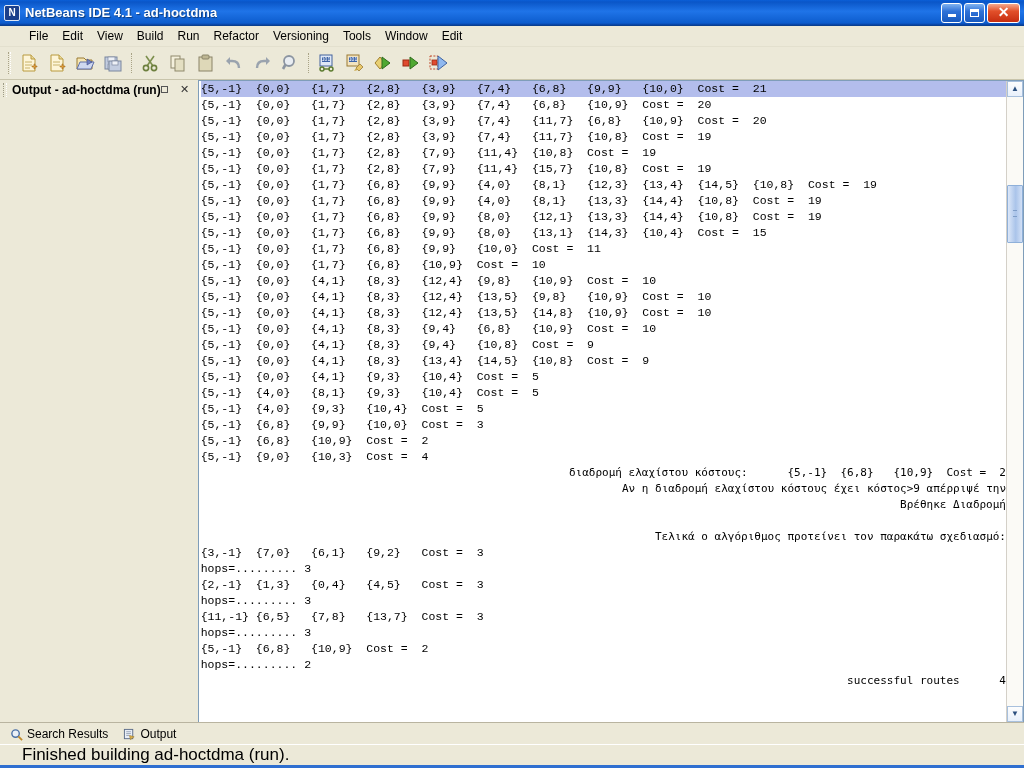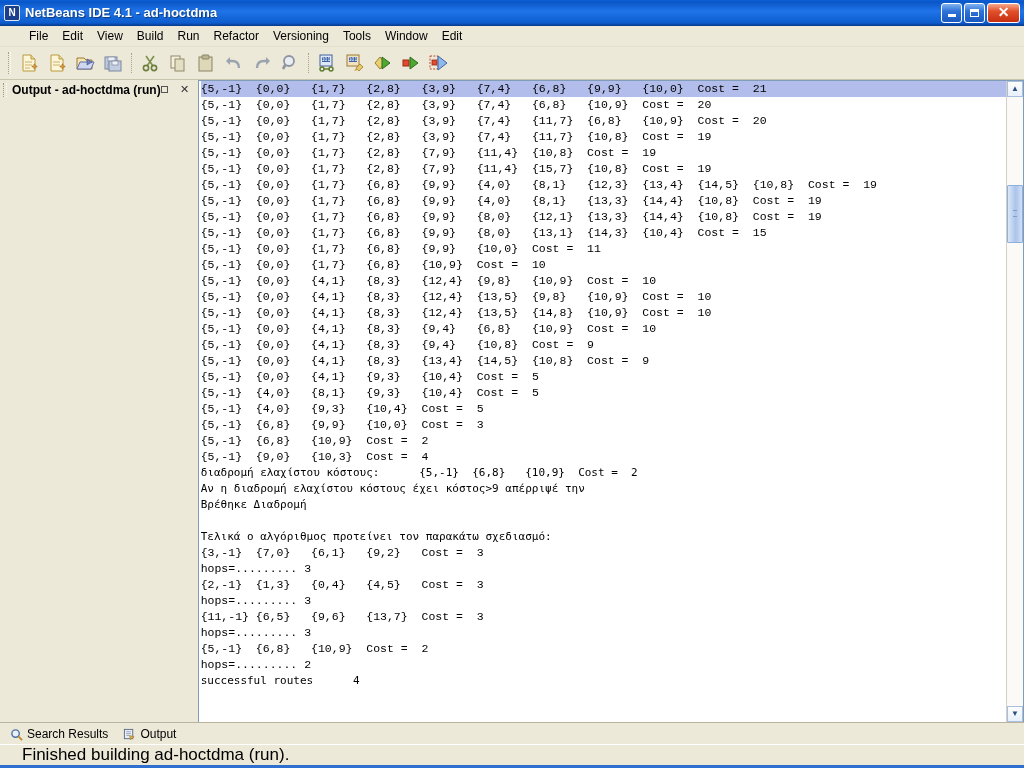--- a/index.html
+++ b/index.html
@@ -87,21 +87,21 @@
   .console {
     flex:1 1 auto; background:#fff; overflow:hidden; position:relative;
     padding:0 0 0 2px;
   }
   .cline {
     font-family:"Liberation Mono","DejaVu Sans Mono",monospace;
     font-size:11.5px; line-height:16px; height:16px;
     white-space:pre; color:#000; letter-spacing:0px;
   }
   .cline.sel { background:#b3bdec; }
-  .cline.greek { font-family:"DejaVu Sans Mono",monospace; font-size:11px; }
+  .cline.greek { font-family:"DejaVu Sans Mono",monospace; font-size:11px;text-align:right; }
 
   
   .vsb {
     width:17px; flex:0 0 17px; background:#f6f4ee;
     border-left:1px solid #d4d0c8; display:flex; flex-direction:column;
     position:relative;
   }
   .sb-arrow {
     height:16px; flex:0 0 16px;
     background:linear-gradient(180deg,#fdfdfd,#e8f0fb);
@@ -344,21 +344,21 @@
           <div class="cline">{5,-1}  {9,0}   {10,3}  Cost =  4</div>
           <div class="cline greek">διαδρομή ελαχίστου κόστους:      {5,-1}  {6,8}   {10,9}  Cost =  2</div>
           <div class="cline greek">Αν η διαδρομή ελαχίστου κόστους έχει κόστος&gt;9 απέρριψέ την</div>
           <div class="cline greek">Βρέθηκε Διαδρομή</div>
           <div class="cline">&nbsp;</div>
           <div class="cline greek">Τελικά ο αλγόριθμος προτείνει τον παρακάτω σχεδιασμό:</div>
           <div class="cline">{3,-1}  {7,0}   {6,1}   {9,2}   Cost =  3</div>
           <div class="cline">hops=......... 3</div>
           <div class="cline">{2,-1}  {1,3}   {0,4}   {4,5}   Cost =  3</div>
           <div class="cline">hops=......... 3</div>
-          <div class="cline">{11,-1} {6,5}   {9,6}   {13,7}  Cost =  3</div>
+          <div class="cline">{11,-1} {6,5}   {7,8}   {13,7}  Cost =  3</div>
           <div class="cline">hops=......... 3</div>
           <div class="cline">{5,-1}  {6,8}   {10,9}  Cost =  2</div>
           <div class="cline">hops=......... 2</div>
           <div class="cline greek">successful routes      4</div>
         </div>
 
       <div class="vsb">
         <div class="sb-arrow">
             <span>▲</span>
           </div>

